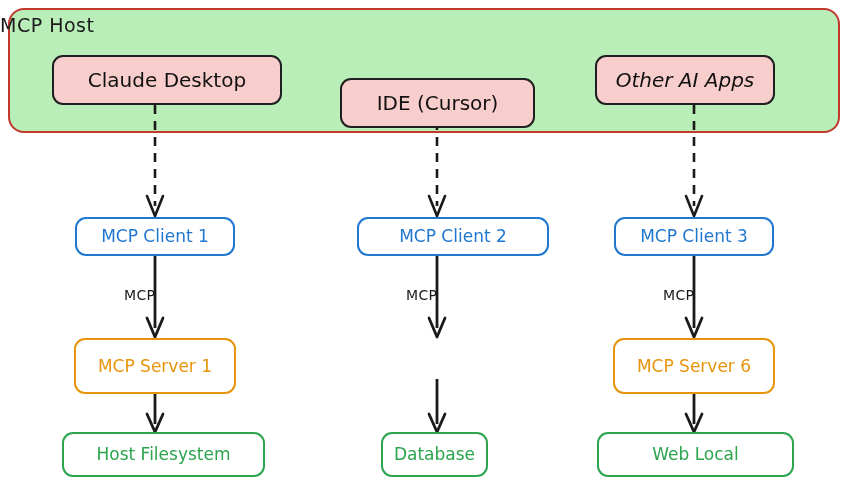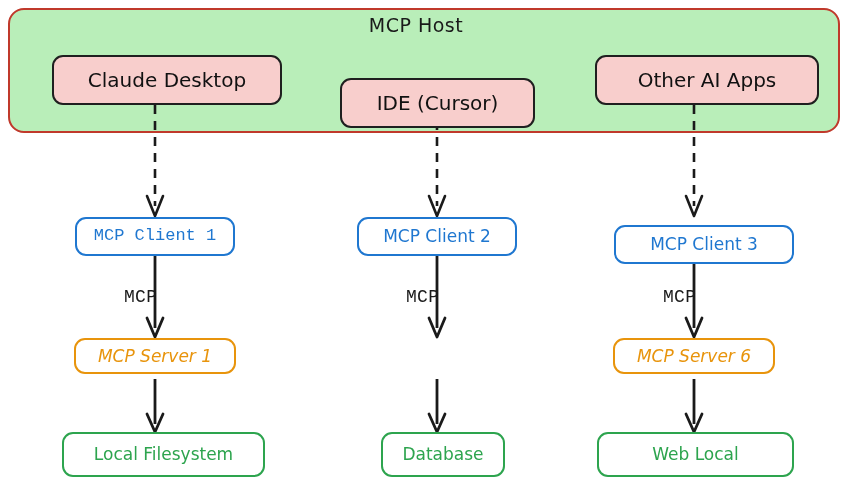--- a/index.html
+++ b/index.html
@@ -47,21 +47,20 @@
     box-sizing: border-box;
     background: #b9eeb9;
     border: 2px solid #c0392b;
     border-radius: 16px;
   }
   #host-title {
     position: absolute;
     left: 0;
     top: 14px;
     width: 832px;
-    text-align: center;
     font-size: 19px;
     color: #1a1a1a;
     letter-spacing: 0.5px;
   }
   
   .node.app {
     background: #f8cecc;
     border: 2.5px solid #1f1f1f;
     color: #111111;
     font-size: 20px;
@@ -76,40 +75,38 @@
     font-size: 17px;
     height: 39px;
     top: 217px;
   }
   
   .node.server {
     background: #ffffff;
     border: 2.5px solid #e8940c;
     color: #e8940c;
     font-size: 17px;
-    height: 36px;
+    height: 56px;
     top: 338px;
-    font-style: italic;
   }
   
   .node.resource {
     background: #ffffff;
     border: 2.5px solid #2da44e;
     color: #2da44e;
     font-size: 17px;
     height: 45px;
     top: 432px;
   }
   .edge-label {
     position: absolute;
-    font-size: 18px;
+    font-size: 14px;
     color: #1a1a1a;
     white-space: nowrap;
     letter-spacing: 0.3px;
-    font-family: Liberation Mono, monospace;
   }
 </style>
 </head>
 <body>
 
 <div id="diagram-root">
 
   <div id="host-container"></div>
   <div id="host-title">MCP Host</div>
 
@@ -160,26 +157,26 @@
       <path d="M686 414 L694 432 L702 414" stroke="#1a1a1a" stroke-width="2.8" fill="none" stroke-linecap="round" stroke-linejoin="round"></path>
     </g>
   </svg>
 
   <div class="edge-label" style="left:124px; top:287px;">MCP</div>
   <div class="edge-label" style="left:406px; top:287px;">MCP</div>
   <div class="edge-label" style="left:663px; top:287px;">MCP</div>
 
   <div class="node app" style="left:52px; width:230px;">Claude Desktop</div>
   <div class="node app" style="left:340px; width:195px;margin-top:23px;">IDE (Cursor)</div>
-  <div class="node app" style="left:595px; width:224px;">Other AI Apps</div>
+  <div class="node app" style="left:595px; width:180px;font-style:italic;">Other AI Apps</div>
 
-  <div class="node client" style="left:75px; width:160px;font-family:Liberation Mono, monospace;">MCP Client 1</div>
-  <div class="node client" style="left:357px; width:160px;">MCP Client 2</div>
-  <div class="node client" style="left:614px; width:180px;margin-top:8px;">MCP Client 3</div>
+  <div class="node client" style="left:75px; width:160px;">MCP Client 1</div>
+  <div class="node client" style="left:357px; width:192px;">MCP Client 2</div>
+  <div class="node client" style="left:614px; width:160px;">MCP Client 3</div>
 
   <div class="node server" style="left:74px; width:162px;">MCP Server 1</div>
   <div class="node server" style="left:613px; width:162px;">MCP Server 6</div>
 
-  <div class="node resource" style="left:62px; width:203px;">Local Filesystem</div>
-  <div class="node resource" style="left:381px; width:124px;">Database</div>
+  <div class="node resource" style="left:62px; width:203px;">Host Filesystem</div>
+  <div class="node resource" style="left:381px; width:107px;">Database</div>
   <div class="node resource" style="left:597px; width:197px;">Web Local</div>
 
 </div>
 
 </body></html>

